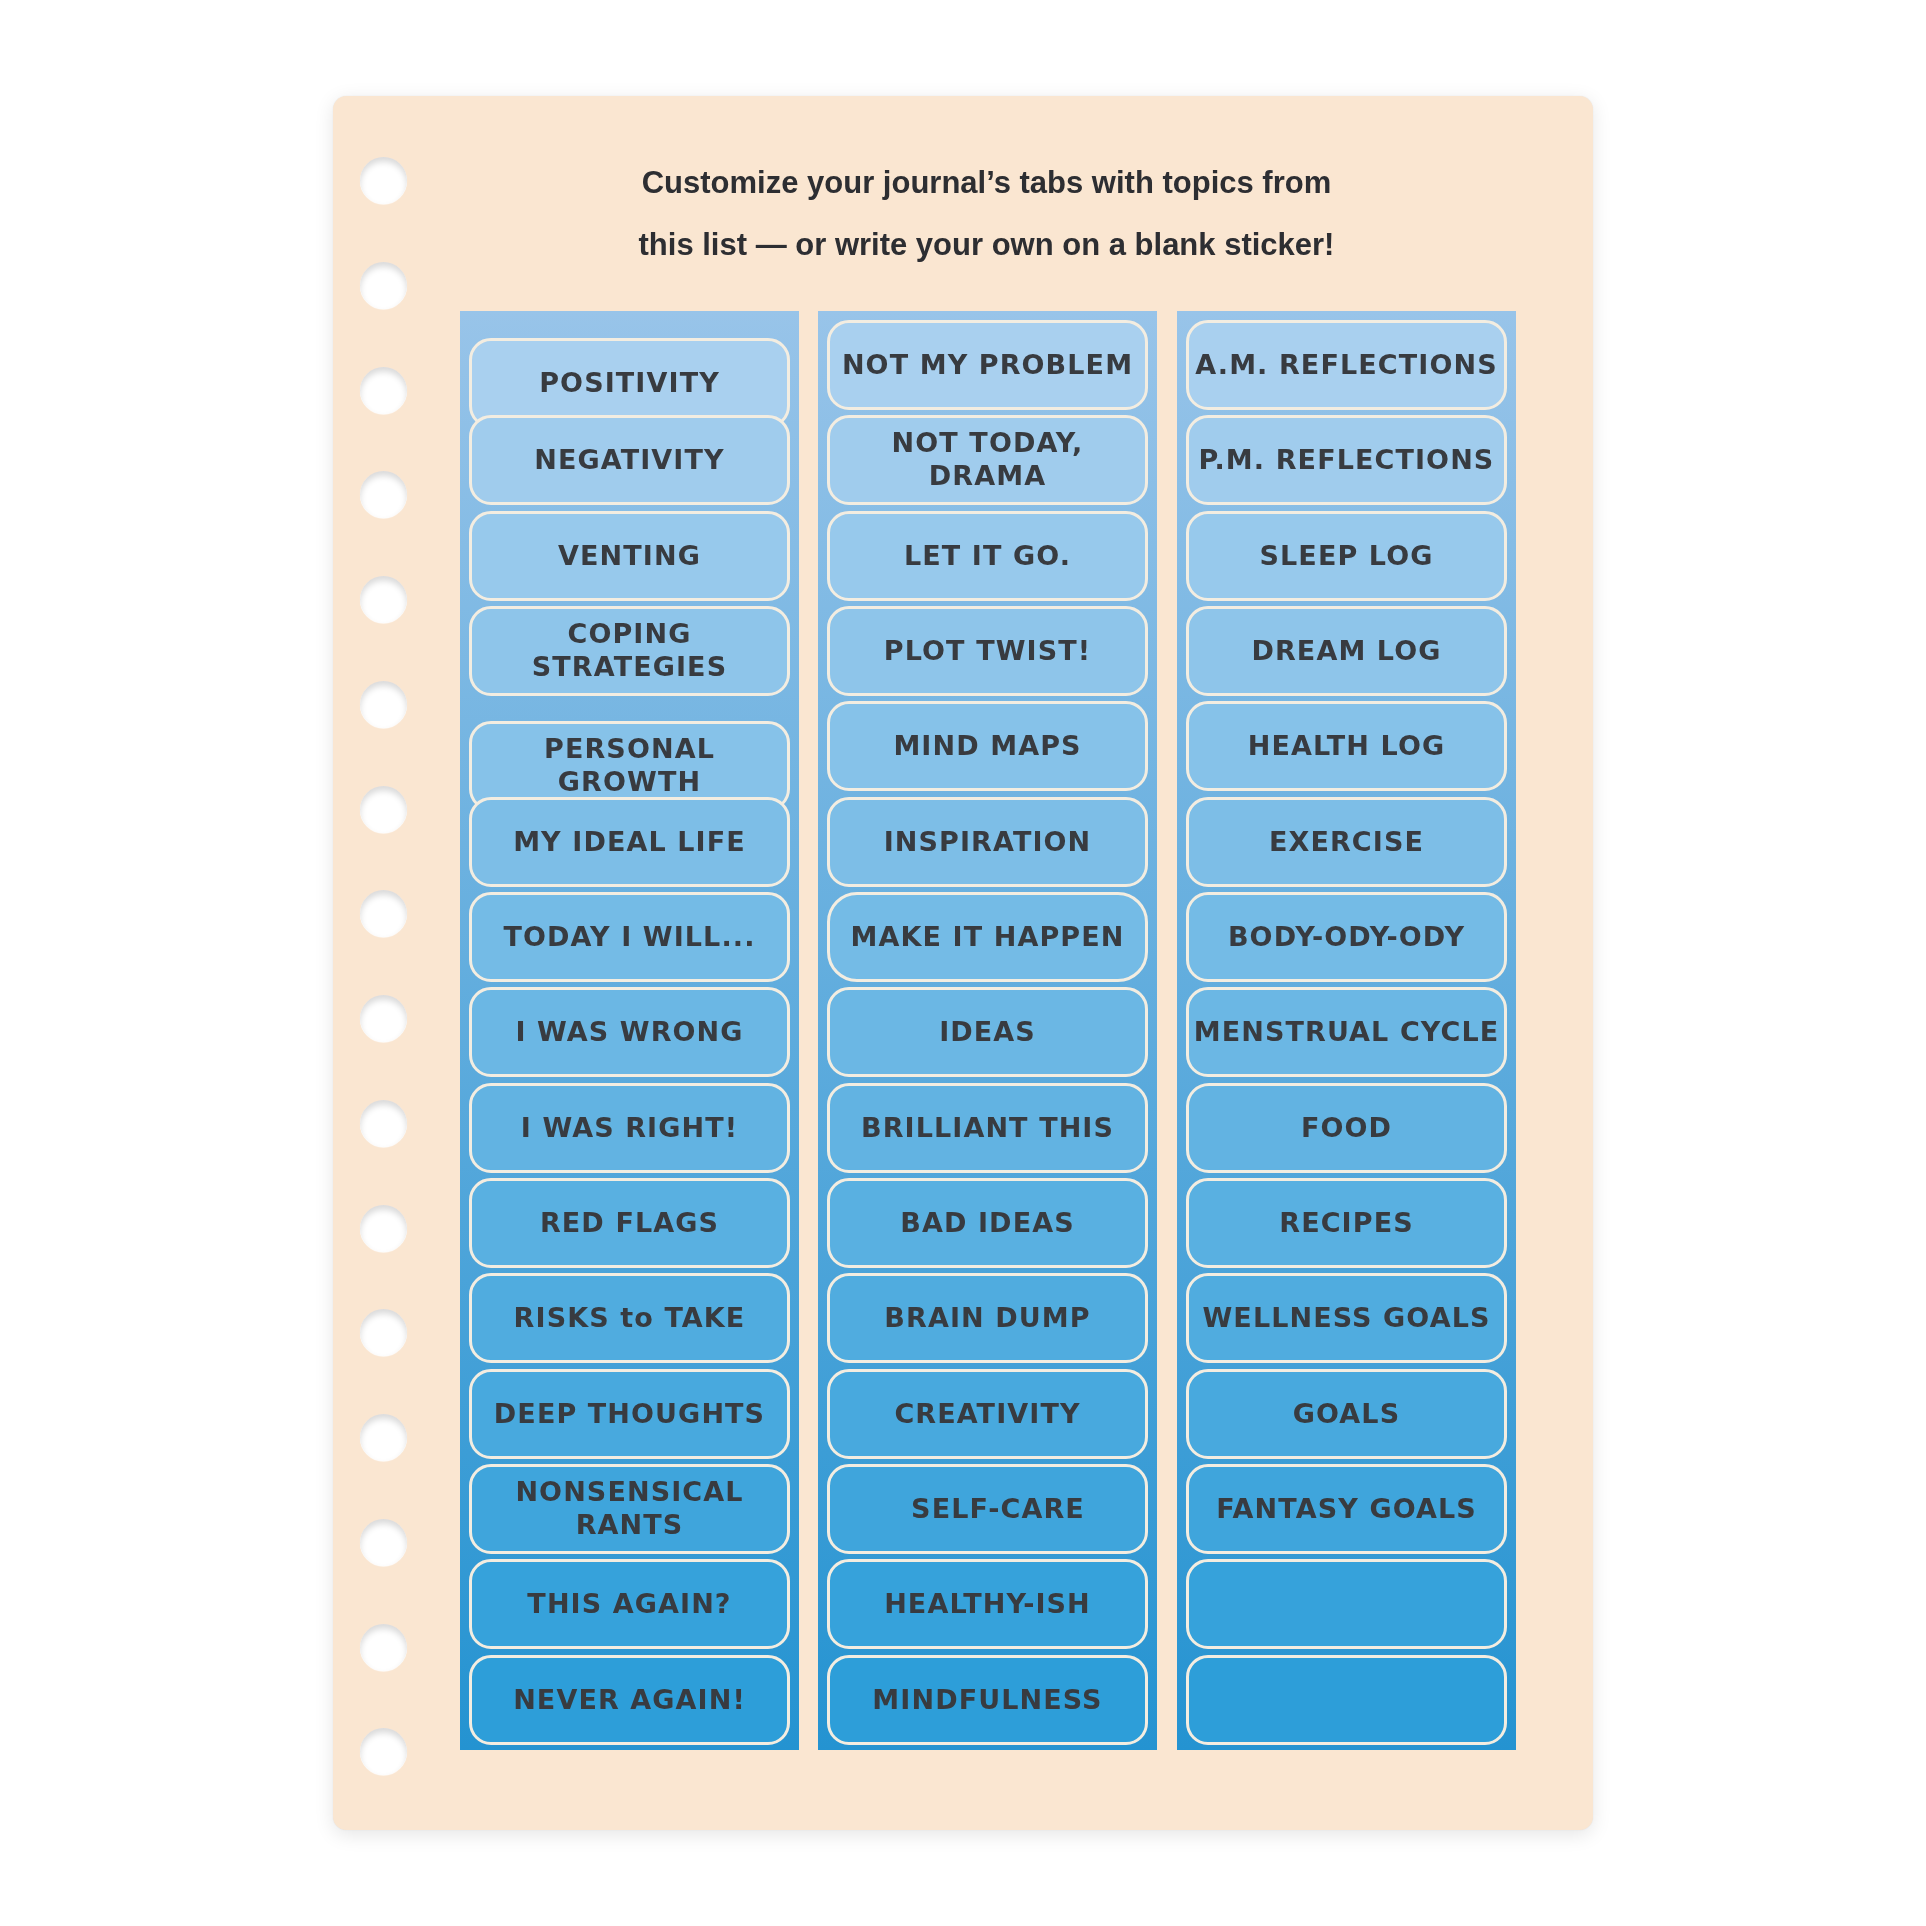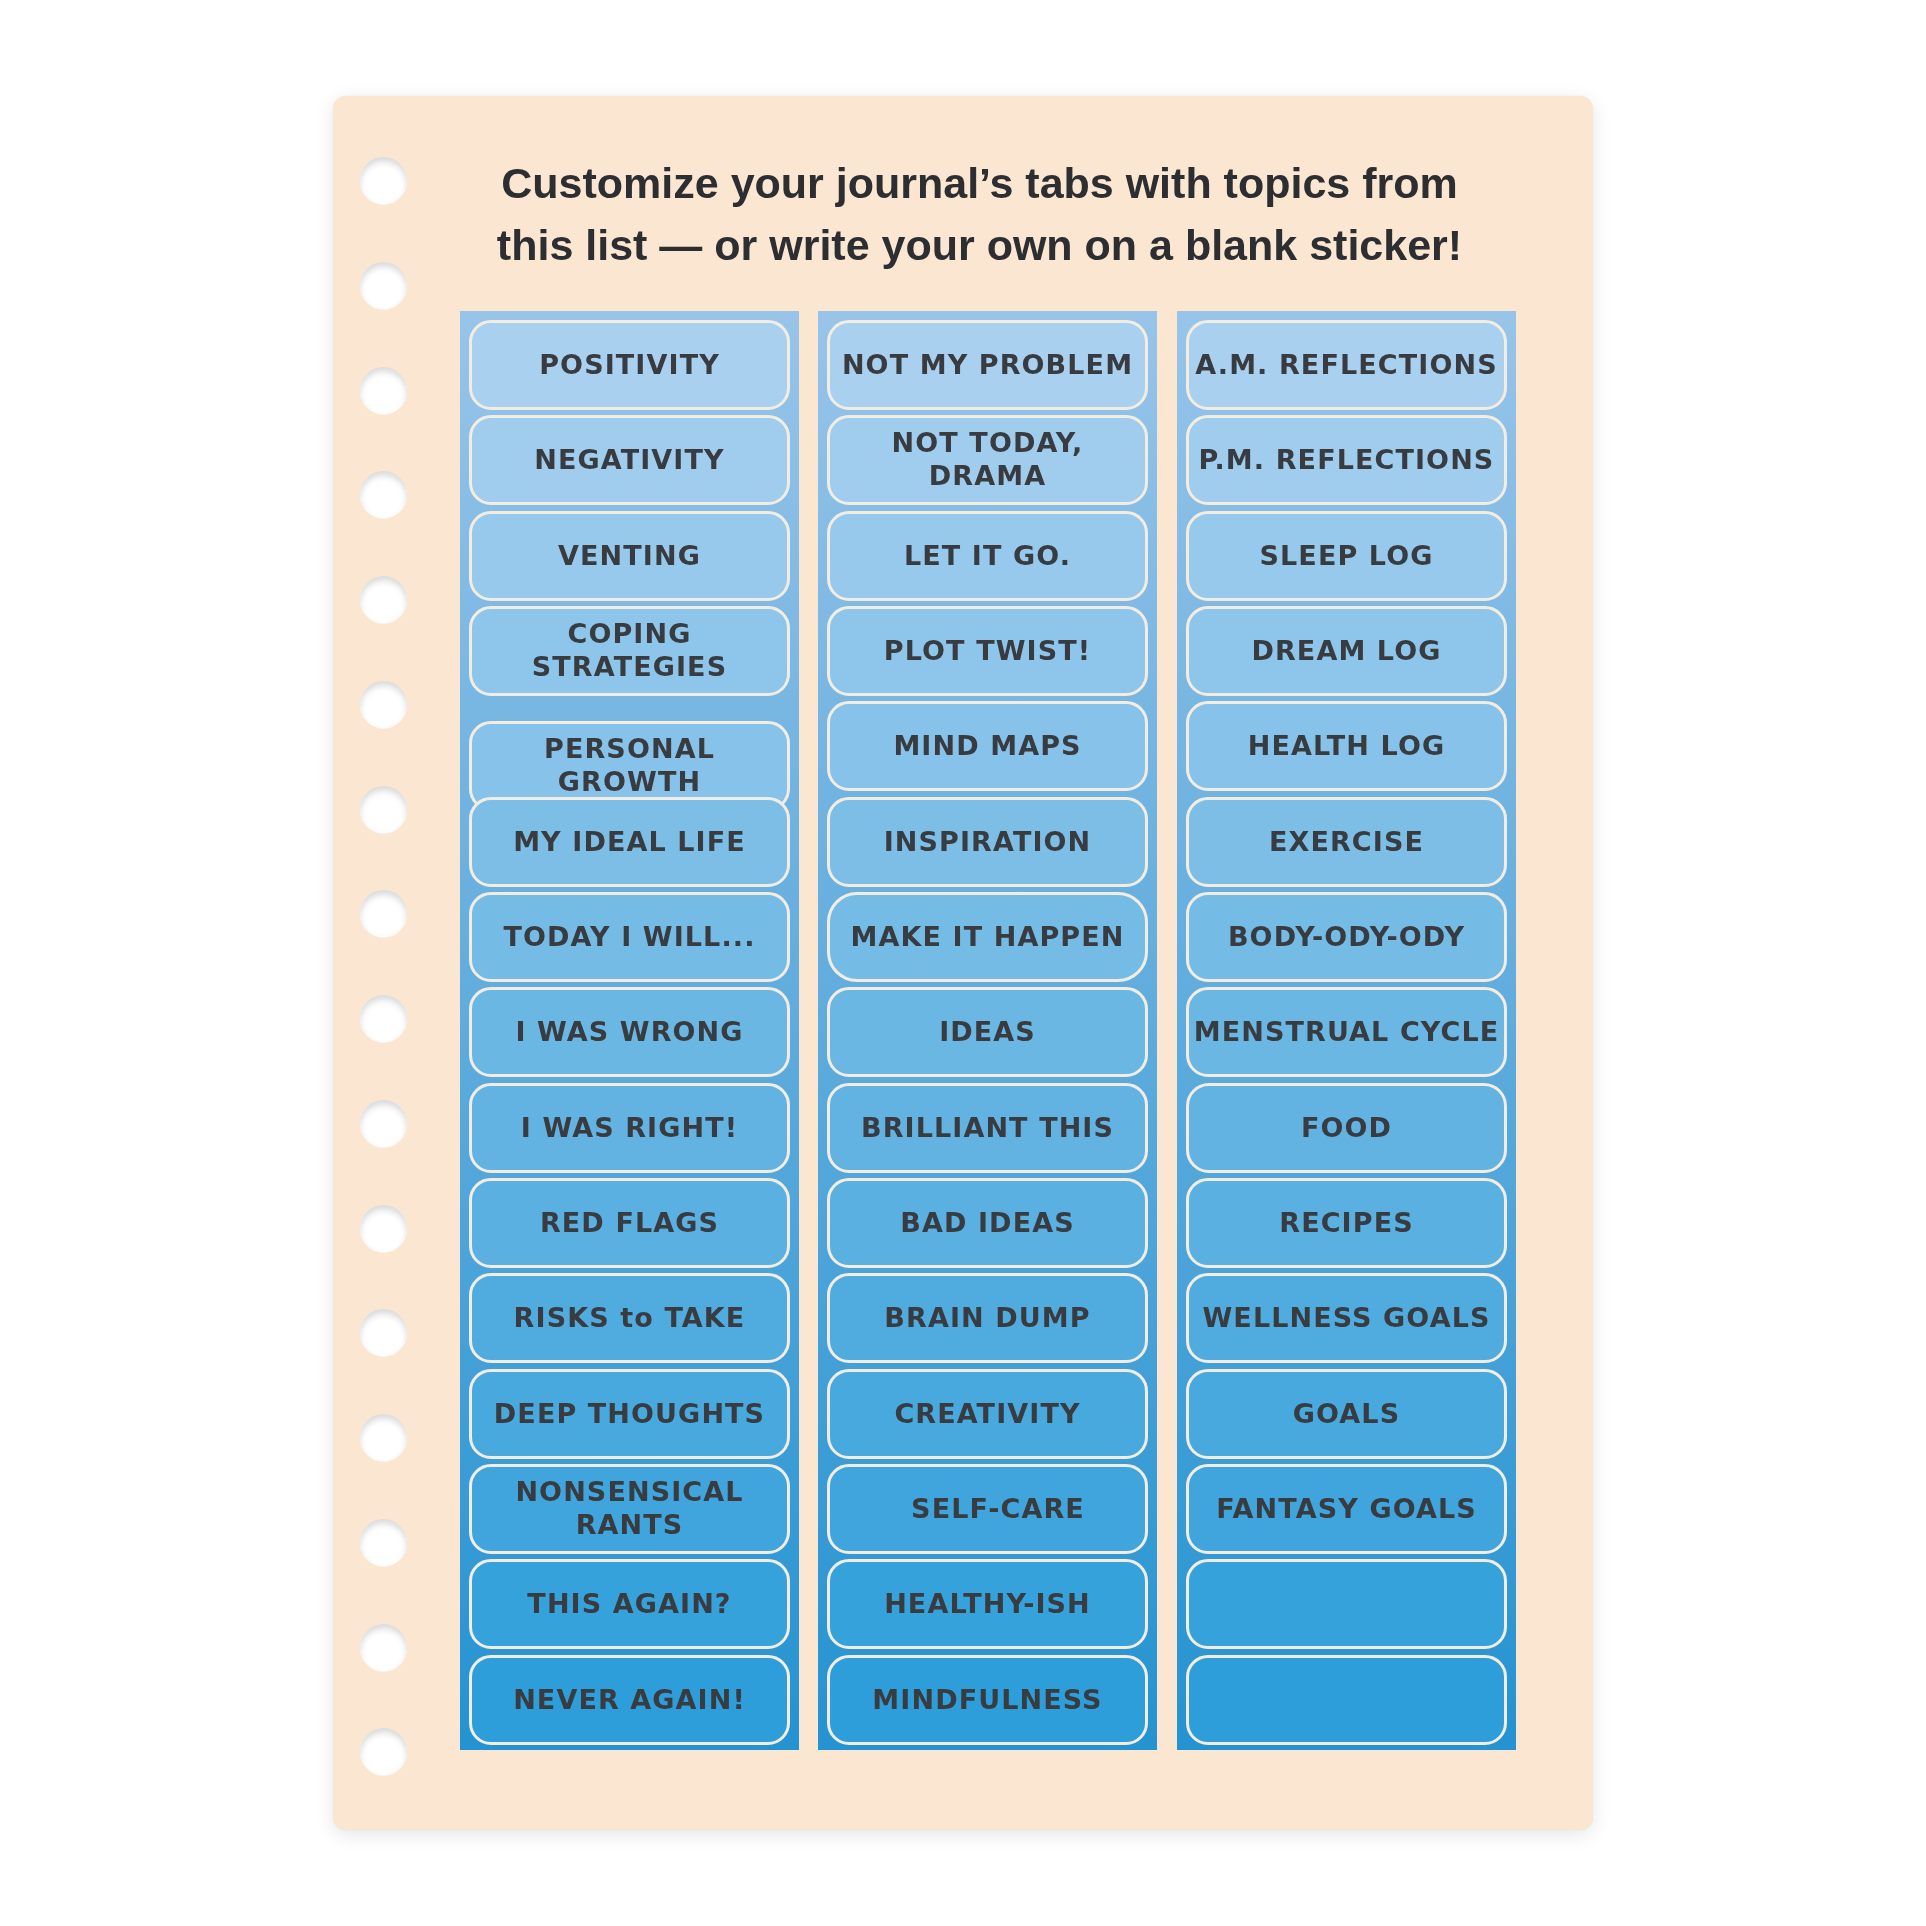--- a/index.html
+++ b/index.html
@@ -14,22 +14,22 @@
     background:var(--page-bg,#fae6d1);
     border-radius:13.3px;
     box-shadow:0 4.4px 19px rgba(0,0,0,0.10), 0 0 1.5px rgba(0,0,0,0.08);
   }
   .hole{
     position:absolute;left:27px;width:47px;height:47px;border-radius:50%;
     background:#ffffff;
     box-shadow:inset 0 4.4px 6.7px rgba(0,0,0,0.15), inset 0 -2.2px 3px rgba(255,255,255,0.95), 0 0.7px 0.7px rgba(255,255,255,0.8);
   }
   .title{
-    position:absolute;left:117px;top:56px;width:1059px;
-    text-align:center;font-weight:bold;font-size:43px;line-height:62px;
+    position:absolute;left:124px;top:56px;width:1059px;
+    text-align:center;font-weight:bold;font-size:31px;line-height:62px;
     letter-spacing:0px;color:var(--title-text,#2d2e32);
     white-space:pre-line;
   }
   .strip{
     position:absolute;top:215px;width:339px;height:1439px;
   }
   .sticker{
     position:absolute;left:9px;width:321px;height:90px;box-sizing:border-box;
     border:3.7px solid var(--sticker-border,#f3ede1);
     border-radius:22px;
@@ -60,21 +60,21 @@
       <div class="hole" style="top: 1213px;"></div>
       <div class="hole" style="top: 1318px;"></div>
       <div class="hole" style="top: 1423px;"></div>
       <div class="hole" style="top: 1528px;"></div>
       <div class="hole" style="top: 1632px;"></div>
     </div>
   <div class="title">Customize your journal’s tabs with topics from
 this list — or write your own on a blank sticker!</div>
   <div id="cols">
       <div class="strip" style="left: 127px; background: linear-gradient(rgb(152, 196, 233), rgb(36, 147, 209));">
-        <div class="sticker" style="top: 9px; background: rgb(169, 208, 239);">POSITIVITY</div>
+        <div class="sticker" style="top: 27px; background: rgb(169, 208, 239);">POSITIVITY</div>
         <div class="sticker" style="top: 104px; background: rgb(160, 204, 237);">NEGATIVITY</div>
         <div class="sticker" style="top: 200px; background: rgb(151, 201, 236);">VENTING</div>
         <div class="sticker" style="top: 295px; background: rgb(142, 197, 234);">COPING
 STRATEGIES</div>
         <div class="sticker" style="top: 410px; background: rgb(134, 194, 233);">PERSONAL
 GROWTH</div>
         <div class="sticker" style="top: 486px; background: rgb(125, 190, 231);">MY IDEAL LIFE</div>
         <div class="sticker" style="top: 581px; background: rgb(116, 187, 230);">TODAY I WILL...</div>
         <div class="sticker" style="top: 676px; background: rgb(107, 183, 228);">I WAS WRONG</div>
         <div class="sticker" style="top: 772px; background: rgb(98, 179, 226);">I WAS RIGHT!</div>

